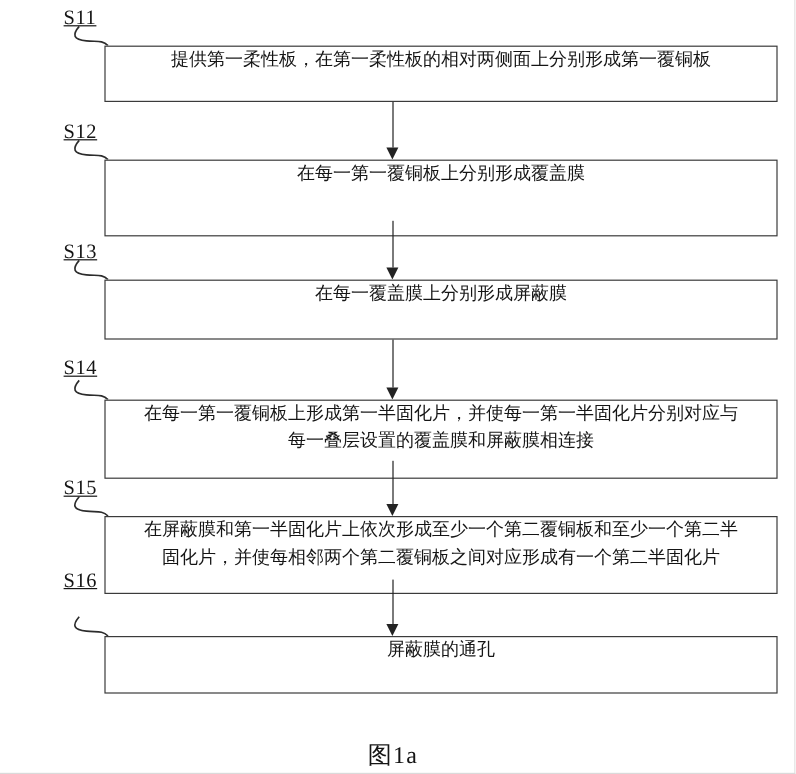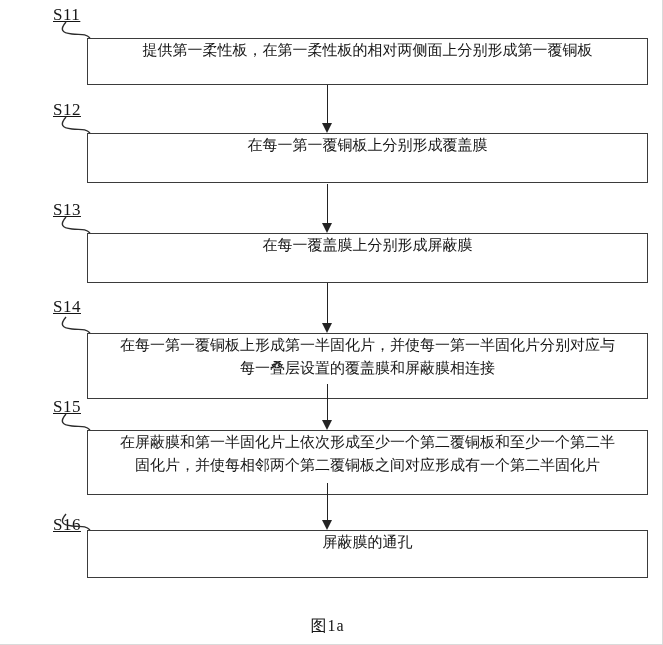--- a/index.html
+++ b/index.html
@@ -38,30 +38,30 @@
   }
   .arrow::after{
     content:"";position:absolute;left:-4.3px;bottom:-10px;
     width:0;height:0;
     border-left:5px solid transparent;
     border-right:5px solid transparent;
     border-top:10px solid #232323;
   }
   .caption{
     position:absolute;top:616px;left:47px;width:561px;
-    text-align:center;font-size:16px;color:#151515;
+    text-align:center;font-size:20px;color:#151515;
     letter-spacing:1px;
   }
   
   .lab1{top:5px}   .ld1{top:21px}  .b1{top:38px;height:47px}
-  .lab2{top:100px} .ld2{top:116px} .b2{top:133px;height:50px}
+  .lab2{top:100px} .ld2{top:116px} .b2{top:133px;height:64px}
   .lab3{top:200px} .ld3{top:216px} .b3{top:233px;height:50px}
   .lab4{top:297px} .ld4{top:316px} .b4{top:333px;height:66px}
   .lab5{top:397px} .ld5{top:413px} .b5{top:430px;height:65px}
-  .lab6{top:515px} .ld6{top:513px} .b6{top:530px;height:48px}
+  .lab6{top:474px} .ld6{top:513px} .b6{top:530px;height:48px}
   .a1{top:85px;height:38px}
   .a2{top:184px;height:39px}
   .a3{top:283px;height:40px}
   .a4{top:384px;height:36px}
   .a5{top:483px;height:37px}
 </style>
 </head>
 <body>
 
 <div id="page">

